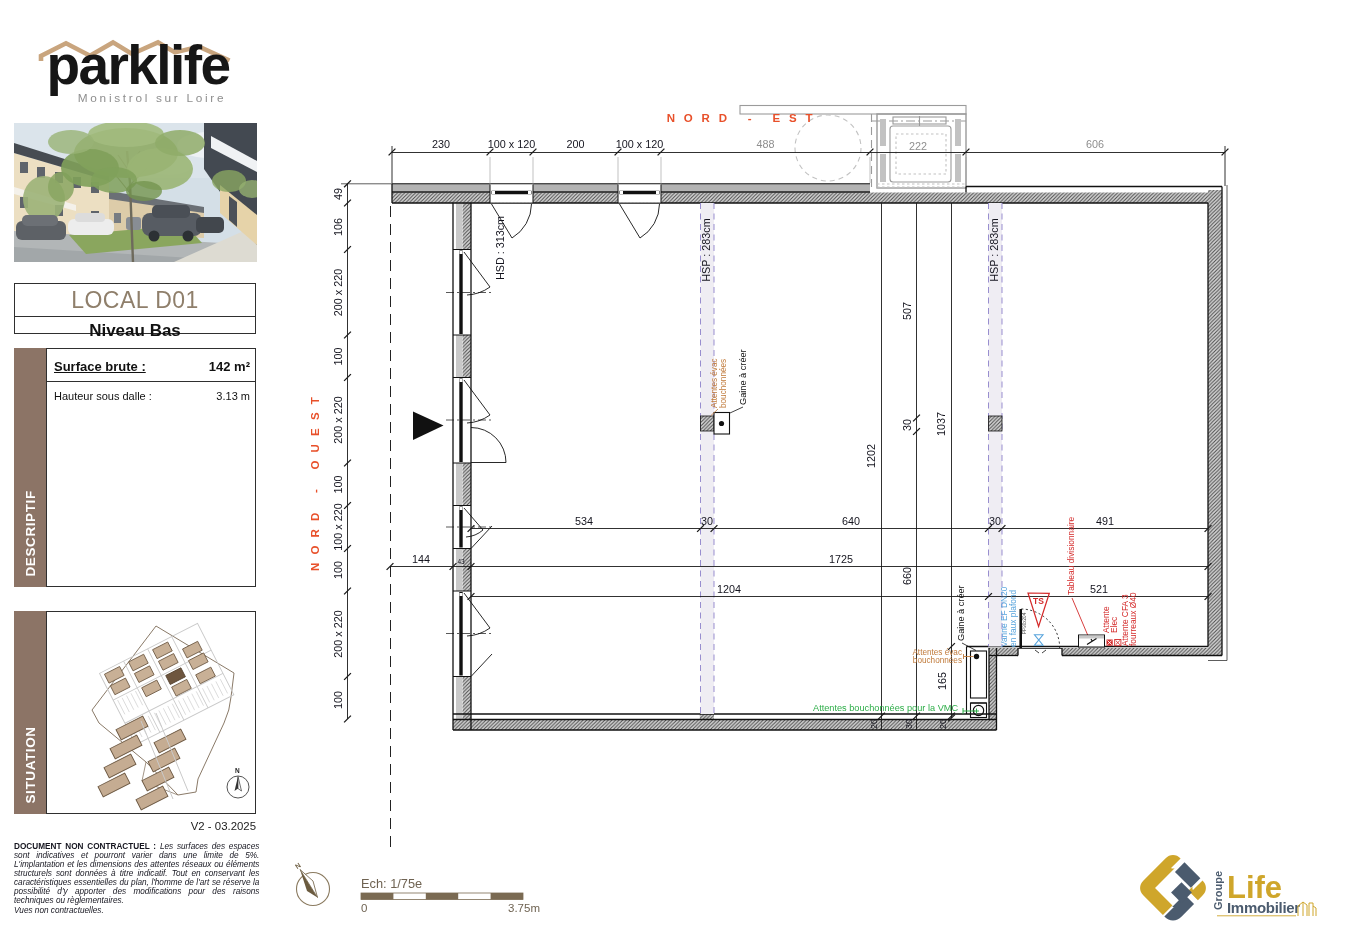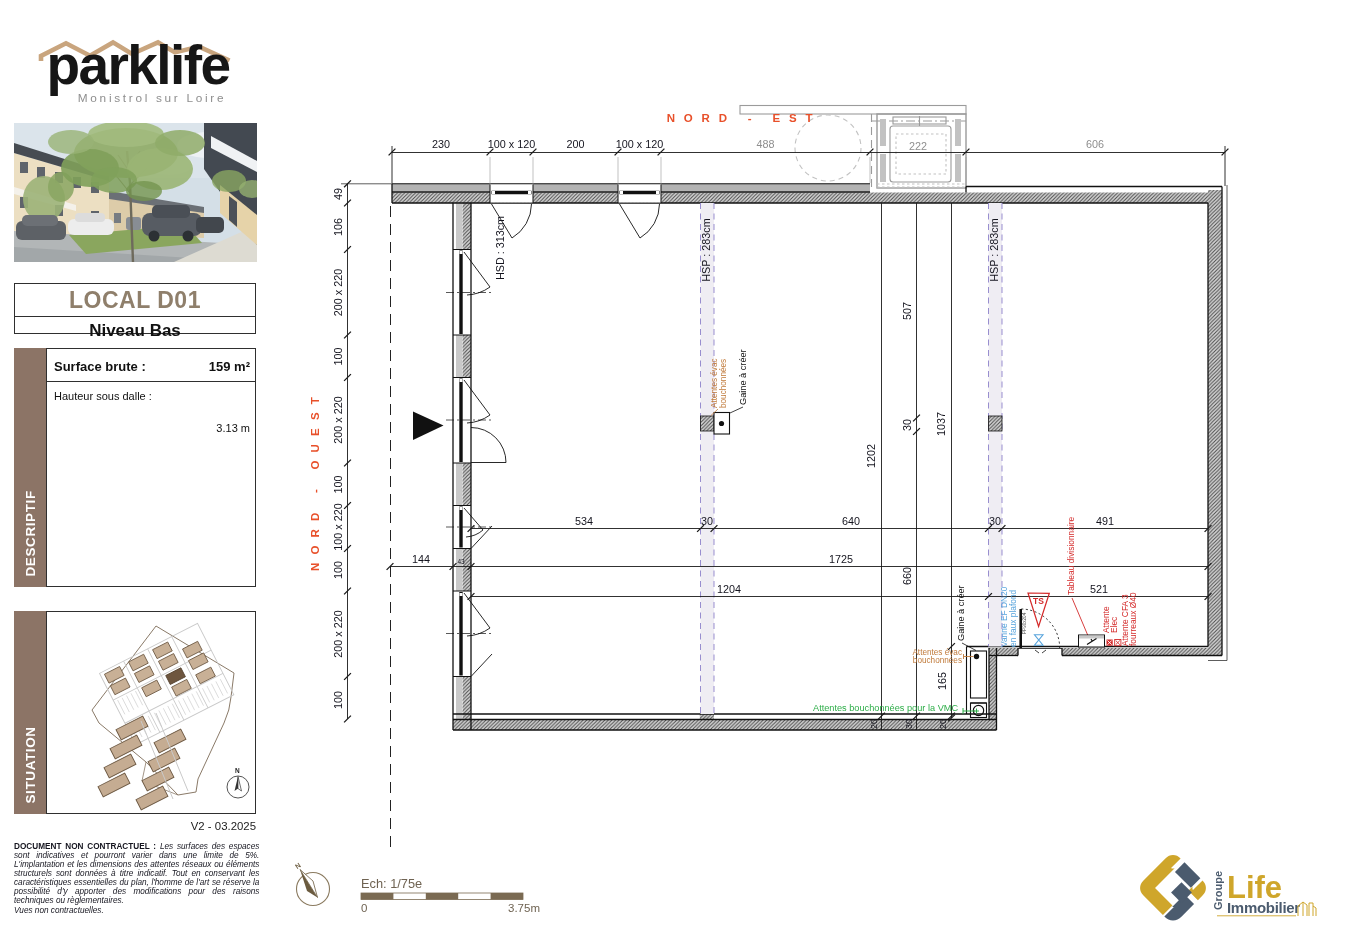--- a/index.html
+++ b/index.html
@@ -78,37 +78,37 @@
   <ellipse cx="112" cy="11" rx="38" ry="13" fill="#a2bb7e" opacity="0.9"></ellipse>
   <ellipse cx="166" cy="20" rx="25" ry="13" fill="#8fab69" opacity="0.85"></ellipse>
   <ellipse cx="57" cy="19" rx="23" ry="12" fill="#99b375" opacity="0.8"></ellipse>
   <ellipse cx="100" cy="57" rx="23" ry="13" fill="#80a15b" opacity="0.85"></ellipse>
   <ellipse cx="130" cy="68" rx="18" ry="10" fill="#74954f" opacity="0.8"></ellipse>
   <ellipse cx="215" cy="58" rx="17" ry="11" fill="#8aa662" opacity="0.8"></ellipse>
   <ellipse cx="238" cy="66" rx="13" ry="9" fill="#95b070" opacity="0.8"></ellipse>
 </svg>
 
 <div class="box" style="left:14px;top:283px;width:242px;height:34px;text-align:center;">
-  <div style="font-size:23px;font-weight:bold;color:#8f7f6b;letter-spacing:0.5px;line-height:32px;">LOCAL D01</div>
+  <div style="font-size:23px;font-weight:normal;color:#8f7f6b;letter-spacing:0.5px;line-height:32px;">LOCAL D01</div>
 </div>
 <div class="box" style="left:14px;top:315.5px;width:242px;height:18px;text-align:center;">
   <div style="font-size:17px;font-weight:bold;color:#111;line-height:28px;">Niveau Bas</div>
 </div>
 
 <div class="abs" style="left:14px;top:348px;width:242px;height:239px;">
   <div class="abs" style="left:0;top:0;width:32px;height:239px;background:#8c7466;"></div>
   <svg class="abs" style="left:0;top:0" width="32" height="239">
       <g transform="rotate(-90 16 119.5)">
         <text x="-93" y="124" fill="#fff" font-weight="bold" font-size="13.5" letter-spacing="0.6" font-family="Liberation Sans">DESCRIPTIF</text>
       </g>
     </svg>
   <div class="box" style="left:32px;top:0;width:210px;height:239px;"></div>
-  <div class="abs" style="left:40px;top:11px;width:196px;font-size:13px;font-weight:bold;color:#111;">Surface brute :<span style="float:right;">159 m²</span></div>
+  <div class="abs" style="left:40px;top:11px;width:196px;font-size:13px;font-weight:bold;color:#111;text-decoration:underline;">Surface brute :<span style="float:right;">142 m²</span></div>
   <div class="abs" style="left:32px;top:32.5px;width:210px;border-top:1.4px solid #2f2f2f;"></div>
-  <div class="abs" style="left:40px;top:42px;width:196px;font-size:11px;color:#111;">Hauteur sous dalle :<span style="float:right;margin-top:32px;">3.13 m</span></div>
+  <div class="abs" style="left:40px;top:42px;width:196px;font-size:11px;color:#111;">Hauteur sous dalle :<span style="float:right;">3.13 m</span></div>
 </div>
 
 <div class="abs" style="left:14px;top:611px;width:242px;height:203px;">
   <div class="abs" style="left:0;top:0;width:32px;height:203px;background:#8c7466;"></div>
   <svg class="abs" style="left:0;top:0" width="32" height="203">
       <g transform="rotate(-90 16 101.5)">
         <text x="-75" y="106" fill="#fff" font-weight="bold" font-size="13.5" letter-spacing="0.6" font-family="Liberation Sans">SITUATION</text>
       </g>
     </svg>
   <div class="box" style="left:32px;top:0;width:210px;height:203px;"></div>

